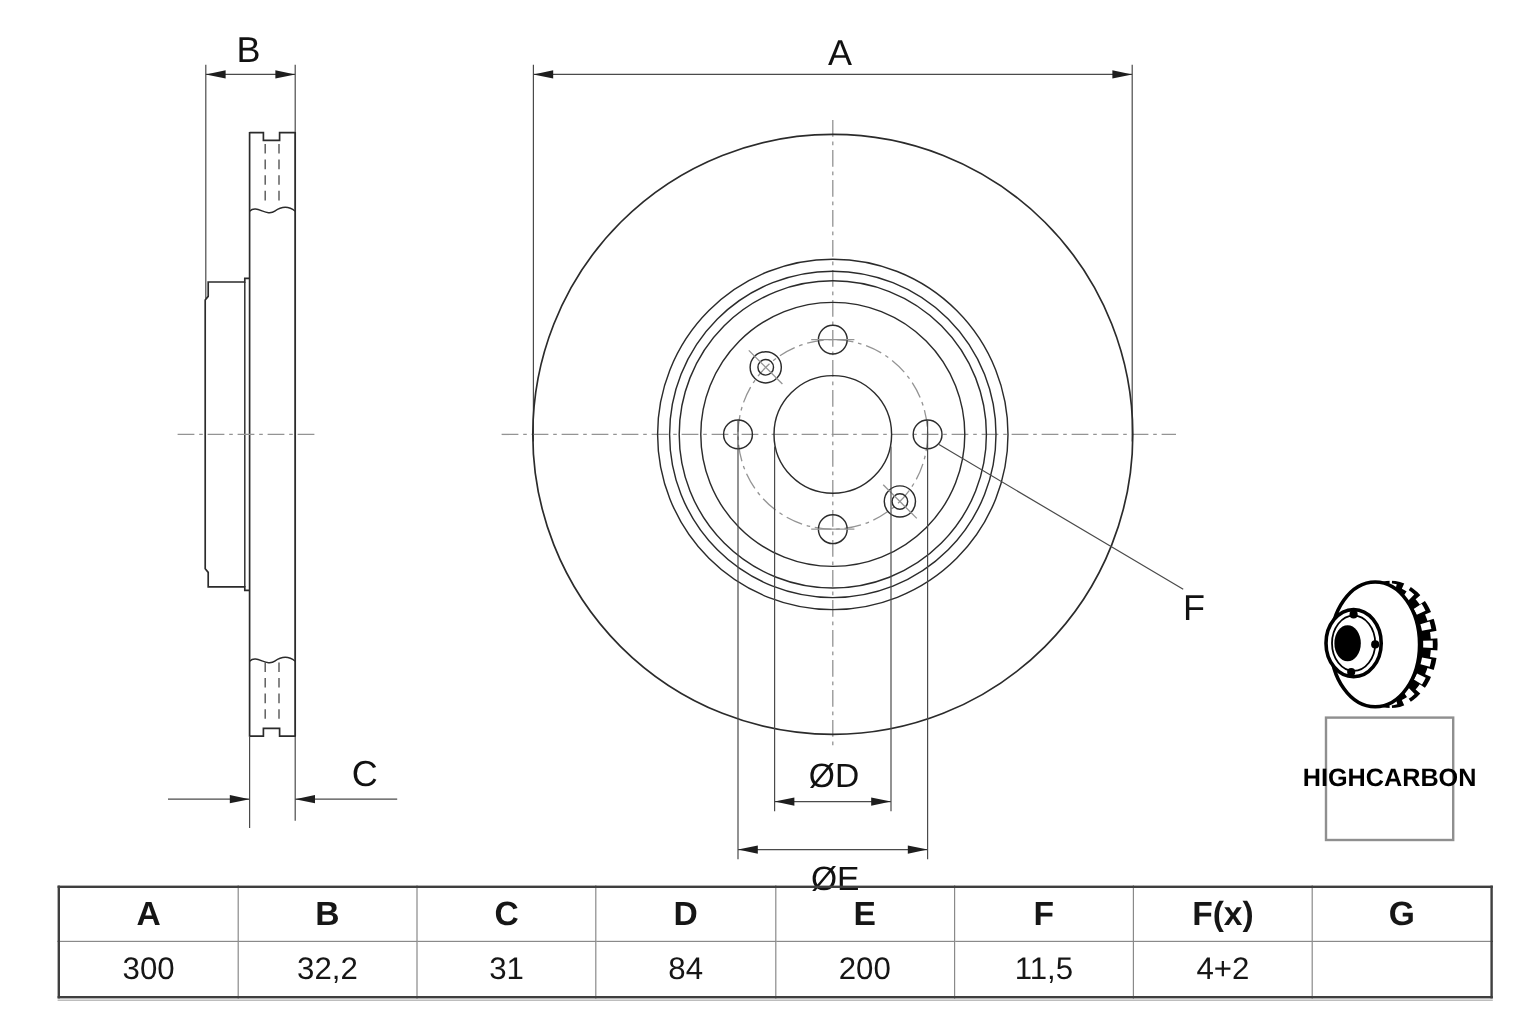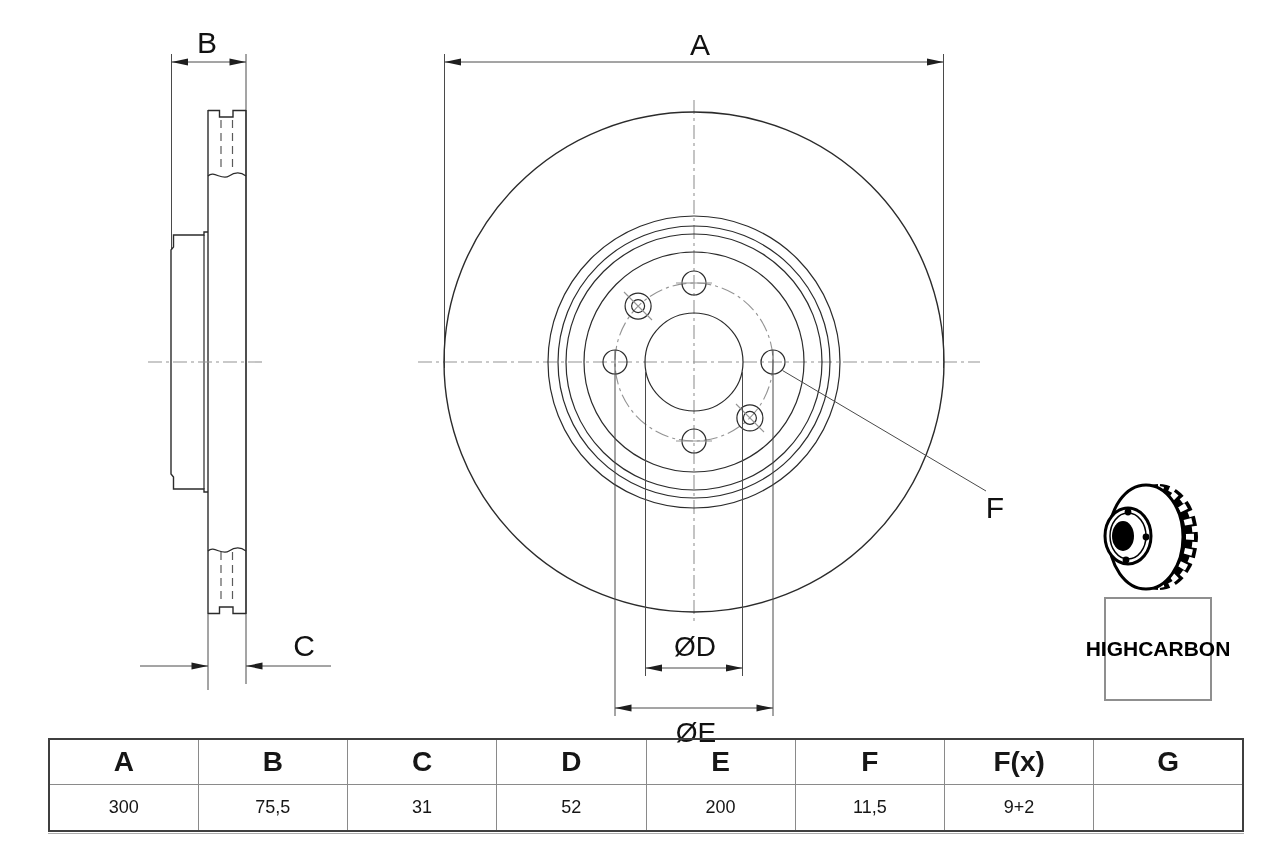--- a/index.html
+++ b/index.html
@@ -29,21 +29,21 @@
   table.dims {
     position:absolute; left:48px; top:738px; width:1196px;
     border-collapse:collapse; table-layout:fixed;
     border:2px solid #3f3f3f;
   }
   table.dims td {
     border:1.5px solid #8a8a8a; text-align:center; color:#161616;
     height:44px; padding:0; overflow:hidden;
   }
   table.dims tr.hdr td { font-weight:bold; font-size:28px; }
-  table.dims tr.val td { font-size:18px; height:45px; }
+  table.dims tr.val td { font-size:26px; height:45px; }
   .table-underline {
     position:absolute; left:48px; top:833px; width:1196px; height:1px; background:#adadad;
   }
 </style>
 </head>
 <body>
 
 <div class="canvas">
 
   <svg width="1280" height="853" viewBox="0 0 1280 853">
@@ -165,25 +165,25 @@
       <td>B</td>
       <td>C</td>
       <td>D</td>
       <td>E</td>
       <td>F</td>
       <td>F(x)</td>
       <td>G</td>
     </tr>
     <tr class="val">
       <td>300</td>
-      <td>75,5</td>
+      <td>32,2</td>
       <td>31</td>
-      <td>52</td>
+      <td>84</td>
       <td>200</td>
       <td>11,5</td>
-      <td>9+2</td>
+      <td>4+2</td>
       <td></td>
     </tr>
   </tbody>
     </table>
   <div class="table-underline"></div>
 
 </div>
 
 </body></html>

